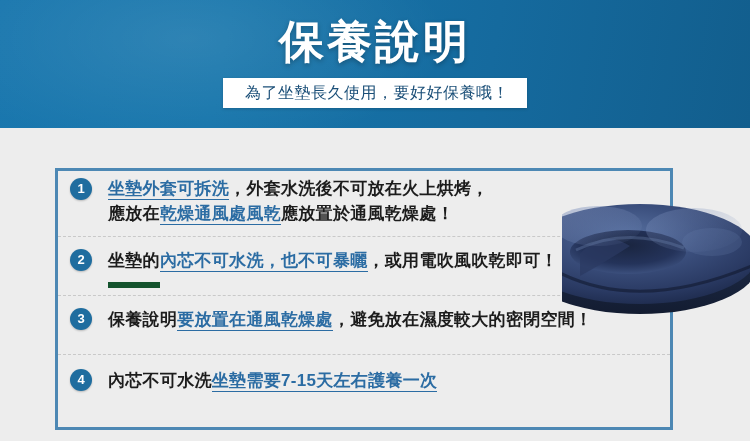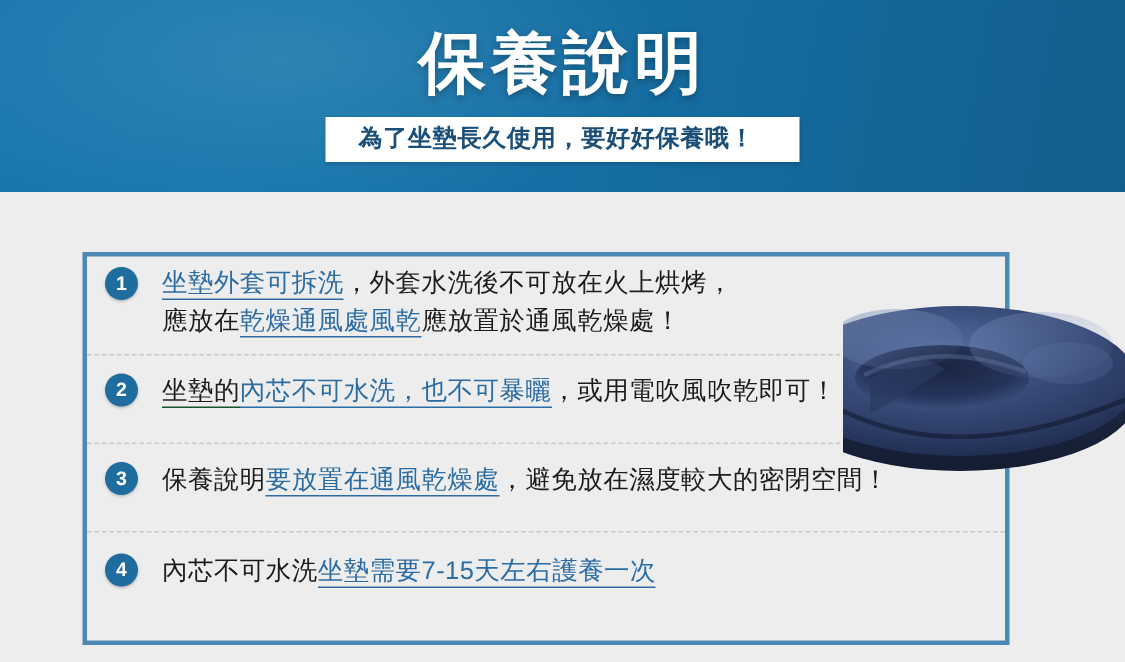--- a/index.html
+++ b/index.html
@@ -62,22 +62,22 @@
     top: 78px;
     text-align: center;
     z-index: 2;
   }
   .header-sub {
     display: inline-block;
     background: #ffffff;
     color: #1b4f78;
     font-size: 16px;
     line-height: 28px;
-    font-weight: bold;
-    padding: 1px 30px 1px 22px;
+    font-weight: normal;
+    padding: 1px 18px 1px 22px;
     letter-spacing: 0.5px;
     box-shadow: 0 1px 3px rgba(0,0,0,0.18);
   }
 
   
   .body-area {
     position: absolute;
     left: 0;
     top: 128px;
     width: 750px;
@@ -128,32 +128,32 @@
   }
   .item.item-1 .badge { top: 10px; }
   .item.item-2 .badge { top: 12px; }
   .item.item-3 .badge { top: 12px; }
   .item.item-4 .badge { top: 14px; }
 
   .line {
     font-size: 17px;
     line-height: 25px;
     color: #1c1c1c;
-    font-weight: normal;
+    font-weight: bold;
     letter-spacing: 0.3px;
     white-space: nowrap;
   }
   .hl {
     color: #2b6ca3;
     border-bottom: 1px solid #2b6ca3;
     padding-bottom: 1px;
   }
   .ul-black {
-    border-bottom: 1px solid #14532d;
-    padding-bottom: 1px;
+    border-bottom: 6px solid #14532d;
+    padding-bottom: 12px;
   }
 
   
   .cushion {
     position: absolute;
     left: 562px;
     top: 168px;
     width: 215px;
     height: 150px;
     z-index: 4;

